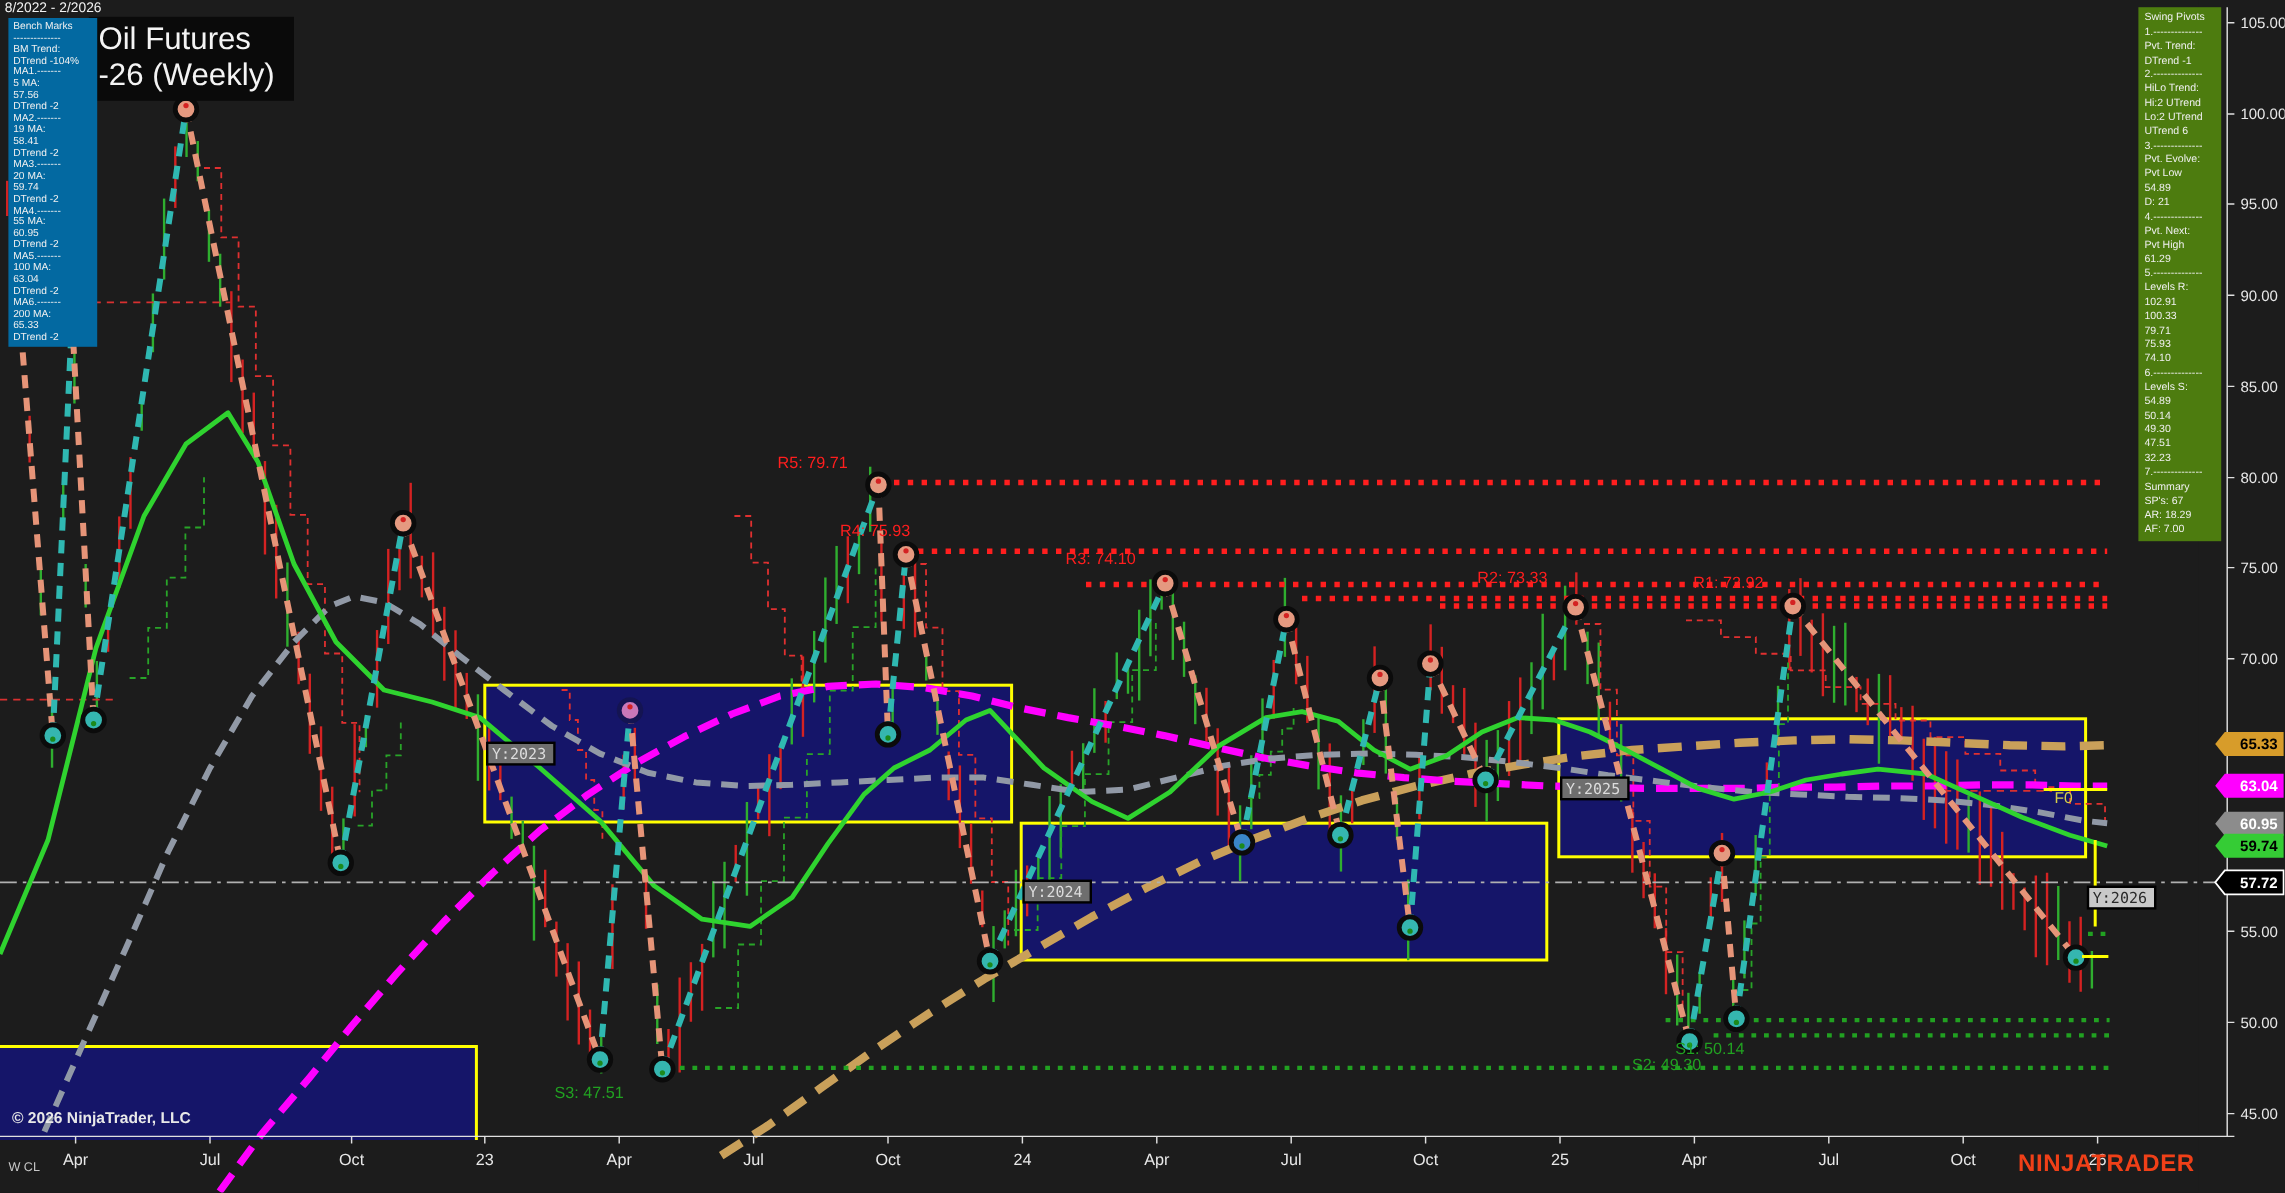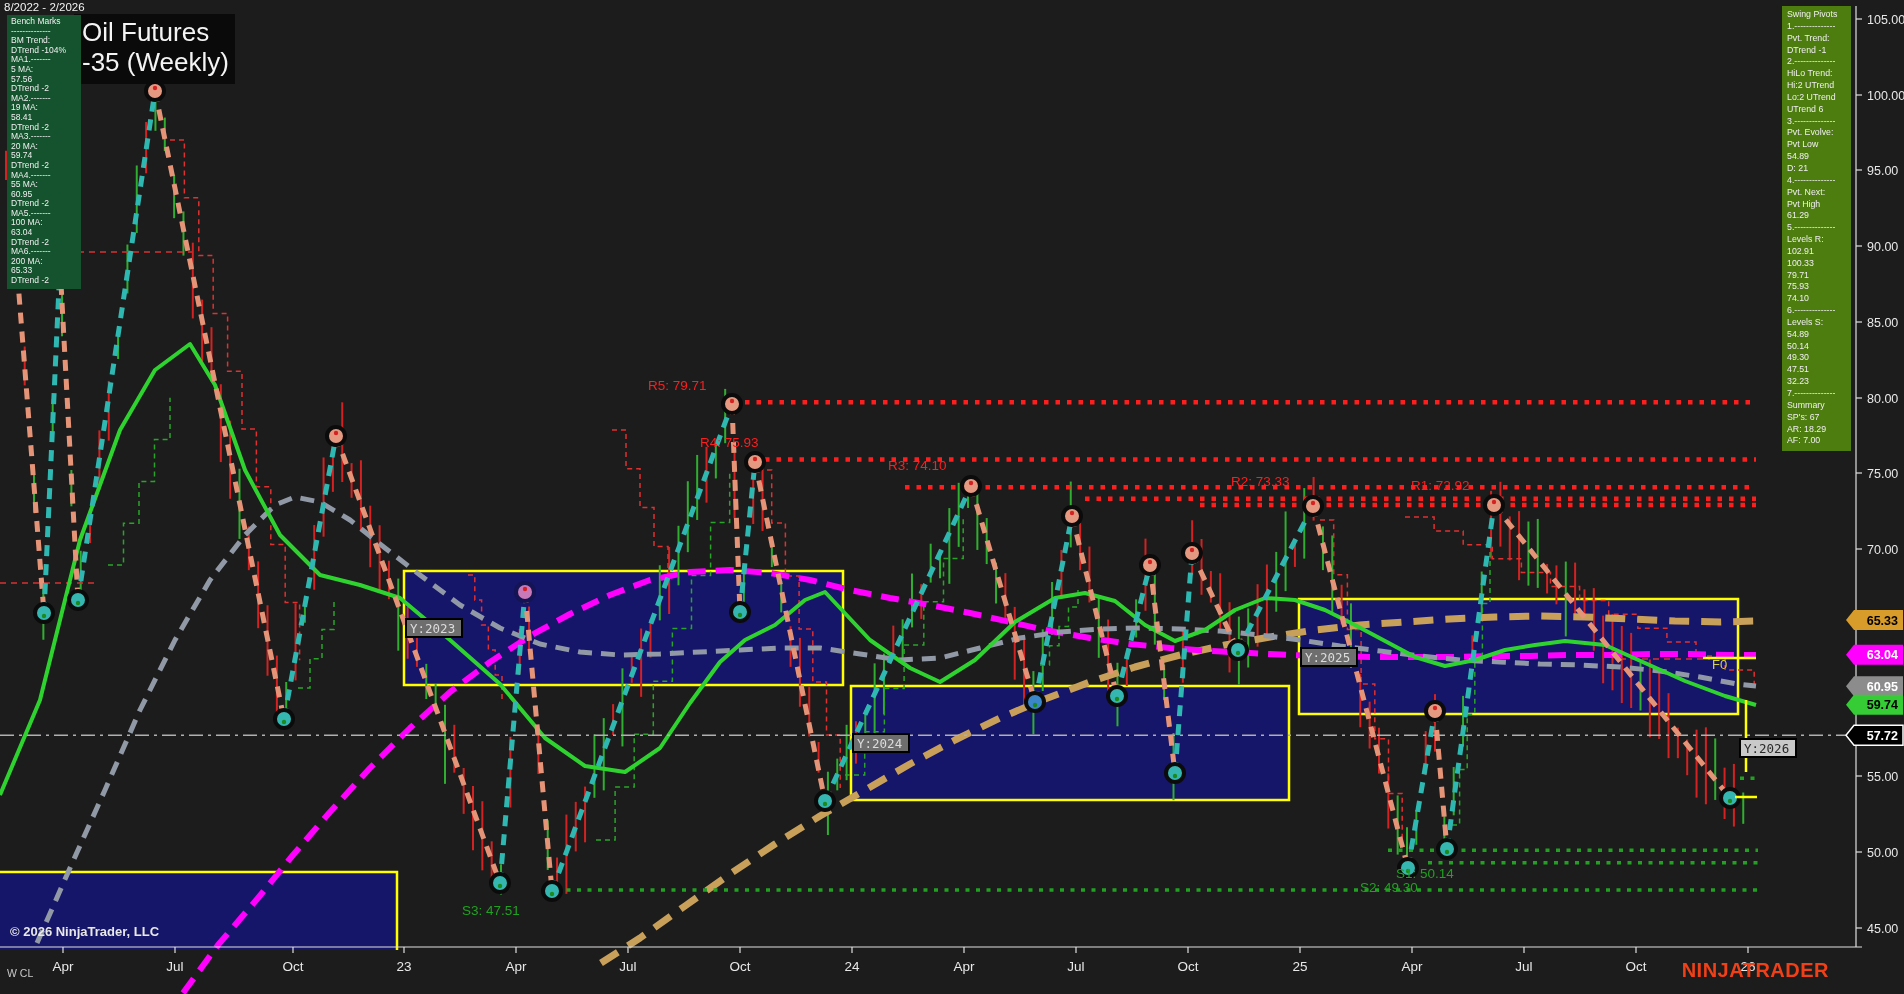--- a/index.html
+++ b/index.html
@@ -1,22 +1,22 @@
 <!DOCTYPE html>
 <html><head>
 <meta charset="utf-8">
 <style>
   html,body{margin:0;padding:0;background:#1c1c1c;width:1904px;height:994px;overflow:hidden;
     font-family:"Liberation Sans",sans-serif;}
   .chart-root{position:relative;width:1832px;height:994px;background:#1c1c1c;}
   #chart-svg{position:absolute;left:0;top:0;z-index:1;}
   .date-range{position:absolute;left:4px;top:1px;z-index:7;color:#f2f2f2;font-size:11.5px;}
   .title-block{position:absolute;left:74px;top:14px;z-index:5;background:#0a0a0a;color:#f4f4f4;
-    font-size:26px;line-height:1.15;padding:4px 6px 6px 8px;white-space:nowrap;}
-  .bench-panel{position:absolute;left:7px;top:15px;width:70px;z-index:6;background:#14532d;
+    font-size:26px;line-height:1.15;padding:4px 16px 6px 8px;white-space:nowrap;}
+  .bench-panel{position:absolute;left:7px;top:15px;width:70px;z-index:6;background:#0369a1;
     color:#f0f0f0;font-size:8.5px;line-height:9.6px;padding:2px 0 3px 4px;}
   .swing-panel{position:absolute;left:1782px;top:6px;width:64px;z-index:6;background:#4d7c0f;
     color:#f0f0f0;font-size:8.8px;line-height:11.85px;padding:3px 0 4px 5px;}
   .pline{white-space:nowrap;overflow:hidden;}
   .copyright{position:absolute;left:10px;top:924px;z-index:4;color:#e8e8e8;font-size:13px;font-weight:bold;}
   .instrument{position:absolute;left:7px;top:967px;z-index:4;color:#c8c8c8;font-size:10.5px;}
   .brand{position:absolute;right:3px;top:959px;z-index:4;color:#f04018;font-size:20px;
     font-weight:bold;letter-spacing:.5px;text-align:center;}
 </style>
 </head>
@@ -420,21 +420,21 @@
       <text x="1898" y="659.1940000000001" fill="#ffffff" font-size="12.5" font-weight="bold" text-anchor="end" font-family="Liberation Sans, sans-serif">63.04</text>
       <polygon points="1846,686.3575 1854,676.3575 1903,676.3575 1903,696.3575 1854,696.3575" fill="#8c8c8c"></polygon>
       <text x="1898" y="690.8575" fill="#ffffff" font-size="12.5" font-weight="bold" text-anchor="end" font-family="Liberation Sans, sans-serif">60.95</text>
       <polygon points="1846,704.689 1854,694.689 1903,694.689 1903,714.689 1854,714.689" fill="#35cc35"></polygon>
       <text x="1898" y="709.189" fill="#000000" font-size="12.5" font-weight="bold" text-anchor="end" font-family="Liberation Sans, sans-serif">59.74</text>
       <polygon points="1846,735.292 1854,725.292 1903,725.292 1903,745.292 1854,745.292" fill="#000000" stroke="#ffffff" stroke-width="1.5"></polygon>
       <text x="1898" y="739.792" fill="#ffffff" font-size="12.5" font-weight="bold" text-anchor="end" font-family="Liberation Sans, sans-serif">57.72</text>
     </svg>
   <div class="title-block">
     <div>Oil Futures</div>
-    <div>-35 (Weekly)</div>
+    <div>-26 (Weekly)</div>
   </div>
   <div class="bench-panel">
       <div class="pline">Bench Marks</div>
       <div class="pline">--------------</div>
       <div class="pline">BM Trend:</div>
       <div class="pline">DTrend -104%</div>
       <div class="pline">MA1.-------</div>
       <div class="pline">5 MA:</div>
       <div class="pline">57.56</div>
       <div class="pline">DTrend -2</div>

